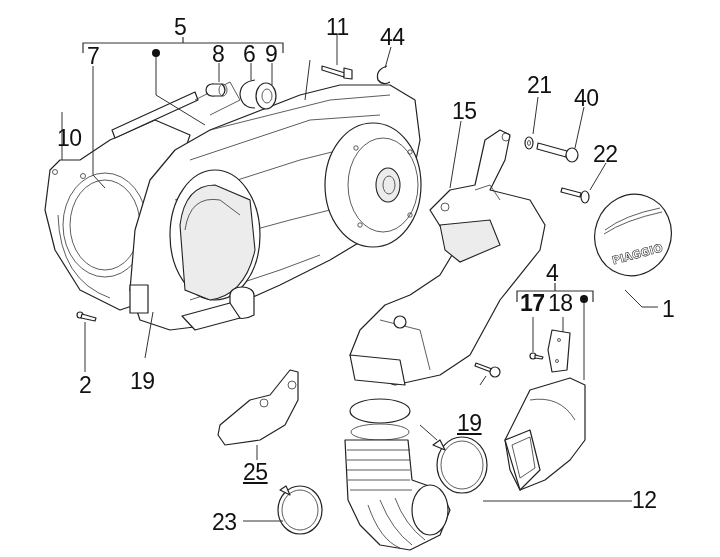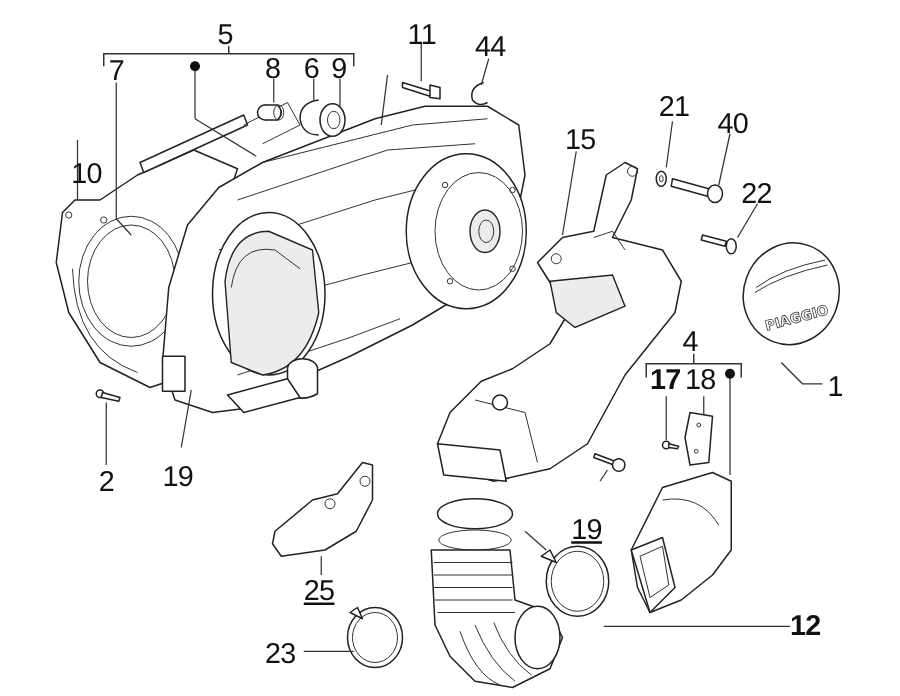--- a/index.html
+++ b/index.html
@@ -230,15 +230,15 @@
 <span class="lbl" style="left:593px;top:143px;">22</span>
 <span class="lbl" style="left:546px;top:262px;">4</span>
 <span class="lbl" style="left:520px;top:292px;font-weight:bold;">17</span>
 <span class="lbl" style="left:548px;top:292px;">18</span>
 <span class="lbl" style="left:662px;top:298px;">1</span>
 <span class="lbl" style="left:79px;top:374px;">2</span>
 <span class="lbl" style="left:130px;top:370px;">19</span>
 <span class="lbl" style="left:457px;top:412px;text-decoration:underline;">19</span>
 <span class="lbl" style="left:243px;top:461px;text-decoration:underline;">25</span>
 <span class="lbl" style="left:212px;top:511px;">23</span>
-<span class="lbl" style="left:632px;top:489px;font-weight:bold;">12</span>
+<span class="lbl" style="left:632px;top:489px;">12</span>
 
 </div>
 
 </body></html>

